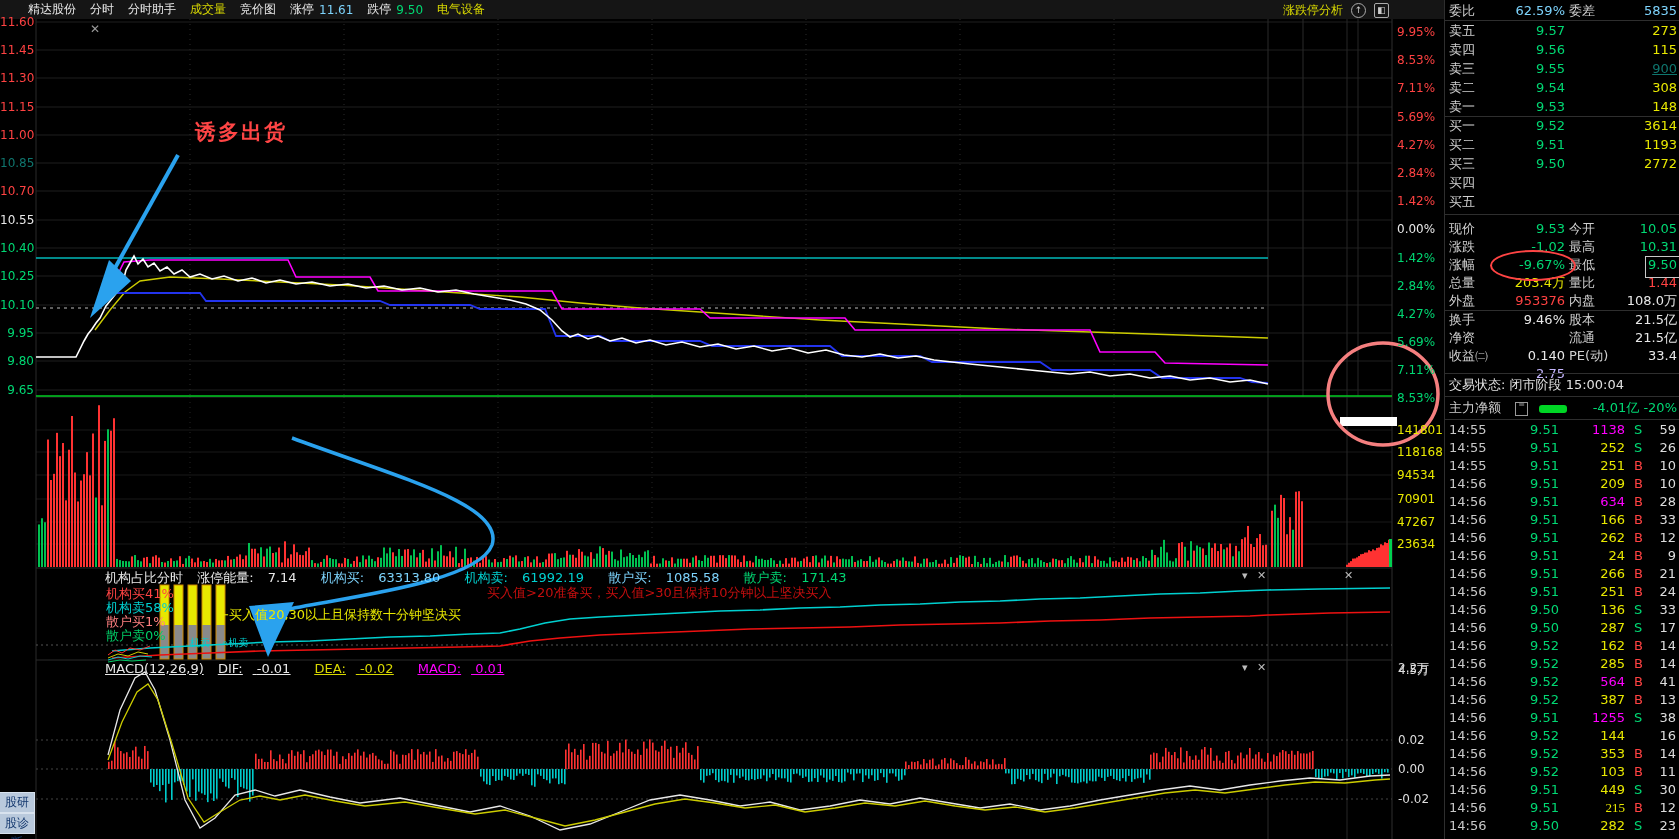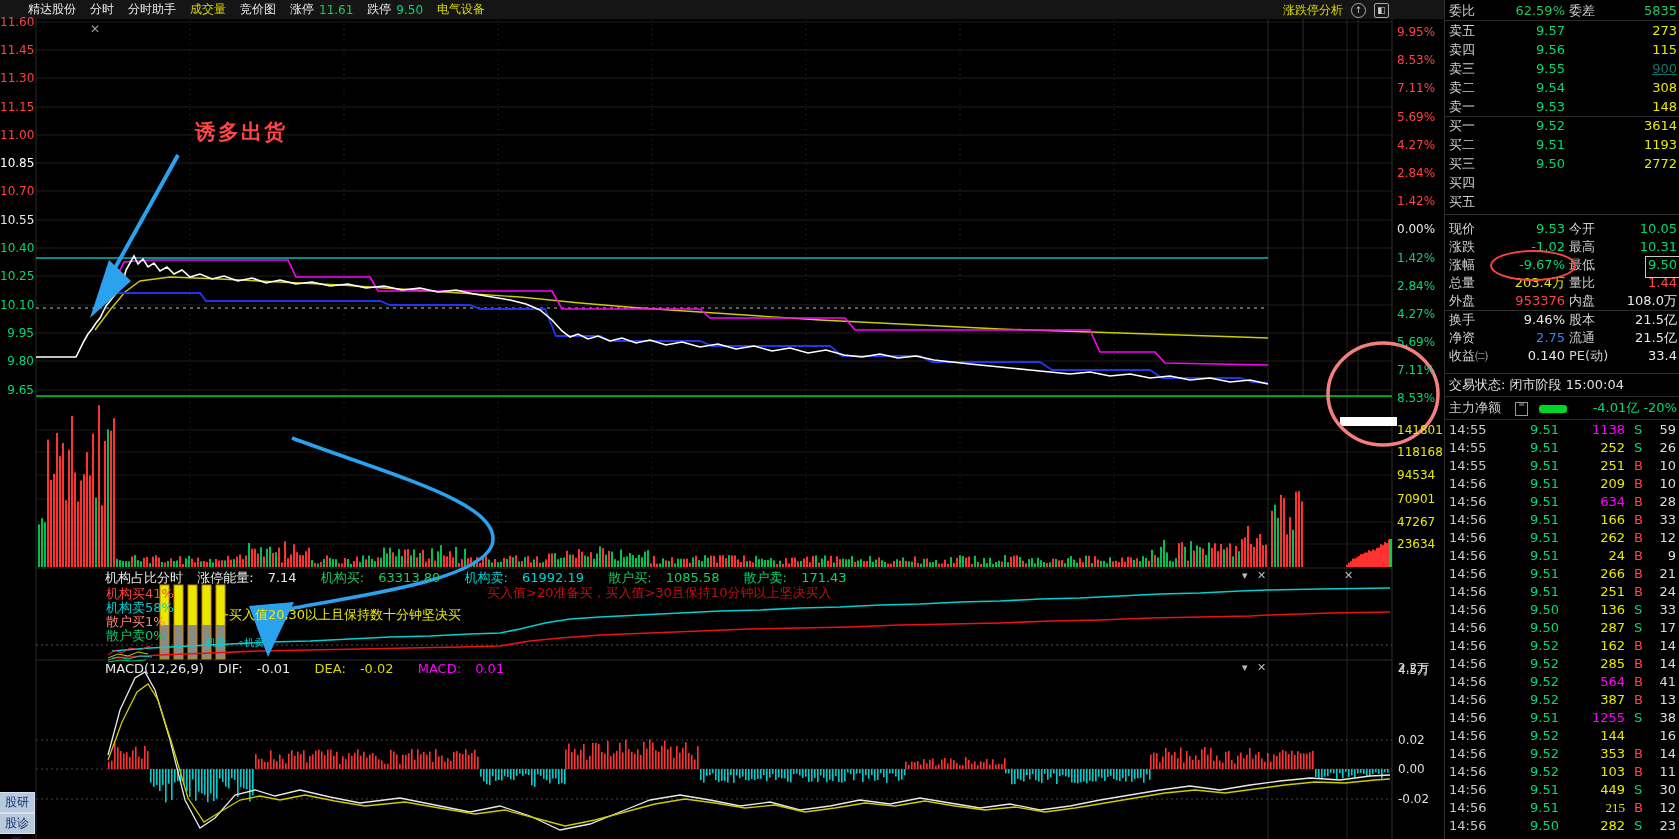--- a/index.html
+++ b/index.html
@@ -2,42 +2,42 @@
 <html><head>
 <meta charset="utf-8">
 <style>
   html,body{margin:0;padding:0;background:#000;}
   #root{position:relative;width:1679px;height:839px;background:#000;overflow:hidden;
         font-family:"DejaVu Sans","Liberation Sans",sans-serif;}
   
   #topbar{position:absolute;left:0;top:0;width:1679px;height:19px;background:#151515;
           display:flex;align-items:center;font-size:12px;color:#ddd;white-space:nowrap;}
   #topbar .it{margin-left:14px;}
-  .tx-w{color:#e8e8e8}.tx-r{color:#22c55e}.tx-g{color:#00d873}.tx-y{color:#d8d800}
+  .tx-w{color:#e8e8e8}.tx-r{color:#7dd3fc}.tx-g{color:#00d873}.tx-y{color:#d8d800}
   .tx-c{color:#00d0d0}.tx-m{color:#ff00ff}
   #topbar-right{position:absolute;left:1283px;top:2px;font-size:12px;color:#d8d800;display:flex;align-items:center;}
   .hicon{display:inline-block;width:13px;height:13px;border:1px solid #aaa;border-radius:50%;
          color:#ccc;font-size:9px;line-height:13px;text-align:center;margin-left:8px;}
   .hicon2{border-radius:2px;}
   
   .axlab{position:absolute;font-size:12px;line-height:12px;}
   .axlab.right{width:34px;text-align:right;}
   
   .ovl{position:absolute;white-space:nowrap;}
   #anno-top{left:195px;top:118px;font-size:21px;font-weight:bold;color:#ff4545;letter-spacing:2px;}
   #close-main{left:90px;top:22px;color:#9a9a9a;font-size:12px;cursor:default;}
   #inst-header{left:105px;top:569px;font-size:13px;}
   #inst-header span{margin-right:10px;}
   #macd-header{left:105px;top:661px;font-size:13px;}
-  #macd-header span{margin-right:10px;}
+  #macd-header span{margin-right:10px;text-decoration:underline;}
   .pane-ctl{position:absolute;color:#bbb;font-size:11px;}
   #inst-pcts{left:106px;top:587px;font-size:13px;line-height:14px;}
   #inst-anno-y{left:218px;top:606px;font-size:13px;color:#e8e800;}
   #inst-anno-r{left:487px;top:584px;font-size:13px;color:#c40e0e;}
-  .sellmark{position:absolute;font-size:10px;color:#00d0d0;margin-left:16px;}
+  .sellmark{position:absolute;font-size:10px;color:#00d0d0;}
   
   .side-tab{position:absolute;left:0;width:34px;height:19px;background:#b9c9dc;color:#14386e;
             font-size:12px;line-height:19px;text-align:center;border:1px solid #d8e2ee;border-left:none;}
   
   #panel{position:absolute;left:1444px;top:0;width:235px;height:839px;background:#000;
          border-left:1px solid #2e2e2e;font-size:13px;overflow:hidden;}
   .prow{position:absolute;left:0;width:235px;height:18px;line-height:18px;}
   .prow span{position:absolute;white-space:nowrap;}
   .pl{left:4px;color:#cfcfcf;}
   .pv1{left:38px;width:82px;text-align:right;}
@@ -1061,21 +1061,21 @@
     <span class="hicon">↑</span>
     <span class="hicon hicon2">◧</span>
   </div>
 
   <div id="labels">
       <span class="axlab right" style="left: 0px; top: 16px; color: rgb(255, 66, 66);">11.60</span>
       <span class="axlab right" style="left: 0px; top: 44px; color: rgb(255, 66, 66);">11.45</span>
       <span class="axlab right" style="left: 0px; top: 72px; color: rgb(255, 66, 66);">11.30</span>
       <span class="axlab right" style="left: 0px; top: 101px; color: rgb(255, 66, 66);">11.15</span>
       <span class="axlab right" style="left: 0px; top: 129px; color: rgb(255, 66, 66);">11.00</span>
-      <span class="axlab right" style="left: 0px; top: 157px; color: #ffffff; text-align: right;">10.85</span>
+      <span class="axlab right" style="left: 0px; top: 157px; color: #0f766e; text-align: right;">10.85</span>
       <span class="axlab right" style="left: 0px; top: 185px; color: rgb(255, 66, 66);">10.70</span>
       <span class="axlab right" style="left: 0px; top: 214px; color: rgb(232, 232, 232);">10.55</span>
       <span class="axlab right" style="left: 0px; top: 242px; color: rgb(0, 216, 115);">10.40</span>
       <span class="axlab right" style="left: 0px; top: 270px; color: rgb(0, 216, 115);">10.25</span>
       <span class="axlab right" style="left: 0px; top: 299px; color: rgb(0, 216, 115);">10.10</span>
       <span class="axlab right" style="left: 0px; top: 327px; color: rgb(0, 216, 115);">9.95</span>
       <span class="axlab right" style="left: 0px; top: 355px; color: rgb(0, 216, 115);">9.80</span>
       <span class="axlab right" style="left: 0px; top: 384px; color: rgb(0, 216, 115);">9.65</span>
       <span class="axlab" style="left: 1397px; top: 26px; color: rgb(255, 66, 66);">9.95%</span>
       <span class="axlab" style="left: 1397px; top: 54px; color: rgb(255, 66, 66);">8.53%</span>
@@ -1233,21 +1233,21 @@
           <span class="pv2" style="color: rgb(232, 232, 232);">108.0万</span>
         </div>
         <div class="prow" style="top: 311px;">
           <span class="pl">换手</span>
           <span class="pv1" style="color: rgb(232, 232, 232);">9.46%</span>
           <span class="pl2">股本</span>
           <span class="pv2" style="color: rgb(232, 232, 232);">21.5亿</span>
         </div>
         <div class="prow" style="top: 329px;">
           <span class="pl">净资</span>
-          <span class="pv1" style="color: #3b82f6;">2.75</span>
+          <span class="pv1" style="color: #c4b5fd; margin-top: 36px;">2.75</span>
           <span class="pl2">流通</span>
           <span class="pv2" style="color: rgb(232, 232, 232);">21.5亿</span>
         </div>
         <div class="prow" style="top: 347px;">
           <span class="pl">收益㈡</span>
           <span class="pv1" style="color: rgb(232, 232, 232);">0.140</span>
           <span class="pl2">PE(动)</span>
           <span class="pv2" style="color: rgb(232, 232, 232);">33.4</span>
         </div>
       </div>

